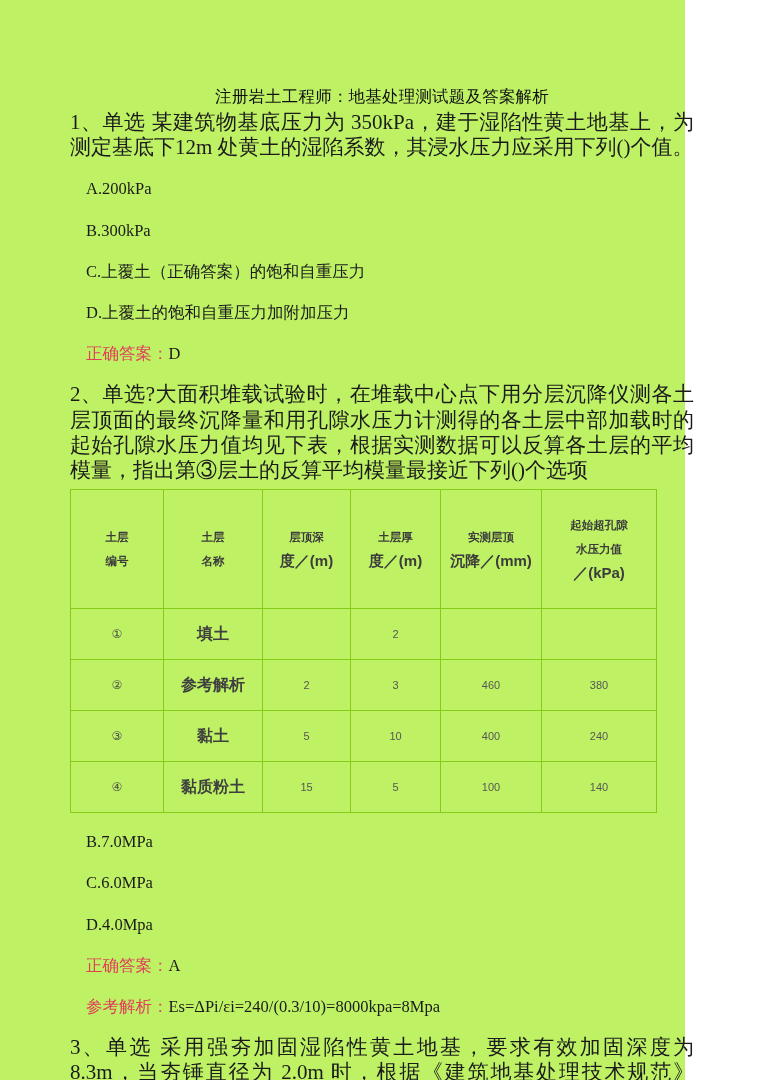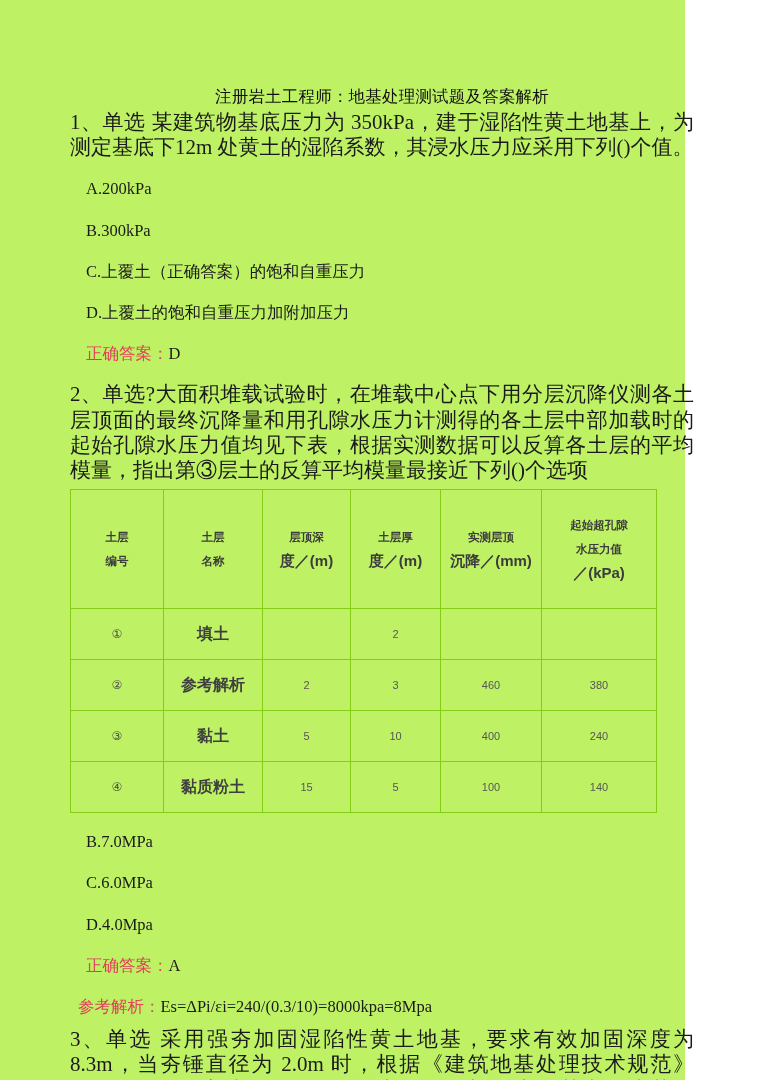--- a/index.html
+++ b/index.html
@@ -58,21 +58,21 @@
     line-height: 25.2px;
     margin: 16px;
     color: #1b1b1b;
   }
   .answer .lbl {
     color: #e0405a;
   }
   .explain {
     font-size: 16.5px;
     line-height: 25.2px;
-    margin: 8px;
+    margin: 16px;
     color: #1b1b1b;
   }
   .explain .lbl {
     color: #e0405a;
   }
 
   
   .tbl-wrap {
     margin: 6px 0 4px 0;
     width: 586px;

